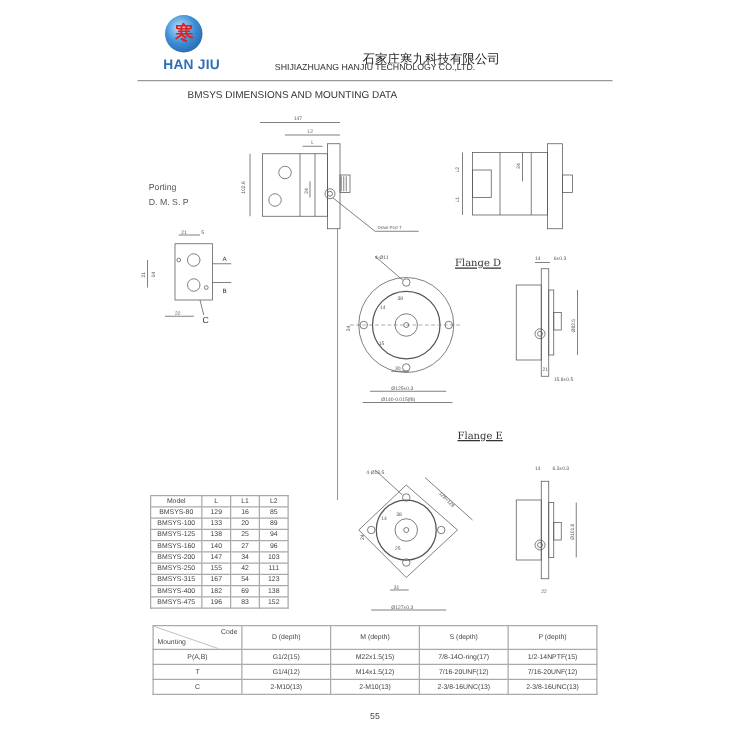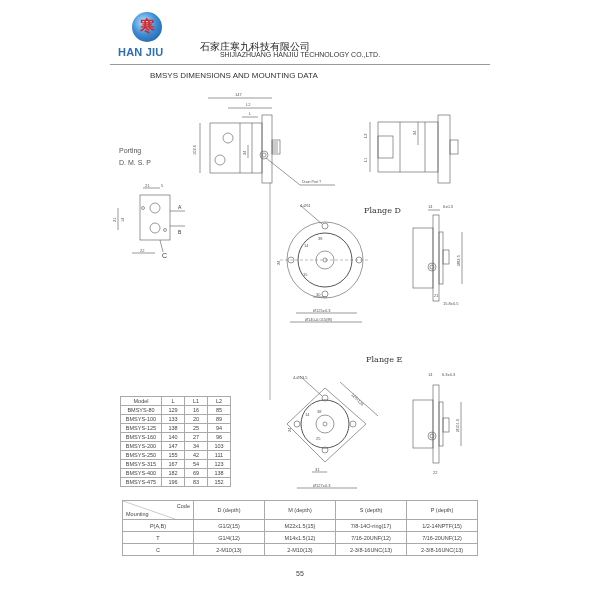--- a/index.html
+++ b/index.html
@@ -2,28 +2,28 @@
 <html><head>
 <meta charset="utf-8">
 <style>
   html,body{margin:0;padding:0;background:#fff;}
   body{width:600px;height:600px;position:relative;overflow:hidden;font-family:"Liberation Sans",sans-serif;color:#333;}
   .abs{position:absolute;}
   .logo{left:118px;top:12px;width:58px;height:50px;}
   .globe{position:absolute;left:14px;top:0;width:30px;height:30px;border-radius:50%;
     background:radial-gradient(circle at 40% 35%,#bfe3ff 0%,#3d8fd6 45%,#1b4f96 100%);}
   .globe-mark{position:absolute;left:8px;top:5px;font-size:15px;color:#d22;font-weight:bold;font-family:"DejaVu Serif",serif;}
-  .logo-text{position:absolute;left:0;top:34px;width:58px;text-align:left;font-size:11px;font-weight:bold;color:#2d6fb6;letter-spacing:0.2px;}
-  .company-cn{left:200px;top:40px;width:200px;text-align:left;font-size:10px;color:#222;}
+  .logo-text{position:absolute;left:0;top:34px;width:58px;text-align:right;font-size:11px;font-weight:bold;color:#2d6fb6;letter-spacing:0.2px;}
+  .company-cn{left:200px;top:40px;width:200px;text-align:right;font-size:10px;color:#222;}
   .company-en{left:185px;top:51px;width:230px;text-align:center;font-size:7px;color:#333;}
   .rule{left:110px;top:64px;width:380px;height:1px;background:#999;}
   .page-title{left:150px;top:71px;width:300px;text-align:left;font-size:8px;color:#333;}
   .drawing{left:0;top:0;width:600px;height:600px;}
   .porting{left:119px;top:145px;font-size:7px;color:#555;line-height:12px;}
-  .flange-label{font-size:8px;color:#333;font-family:"DejaVu Serif",serif;}
+  .flange-label{font-size:8px;color:#333;font-family:"DejaVu Serif",serif;text-decoration:underline;}
   table{border-collapse:collapse;}
   .models{left:120px;top:396px;font-size:5.5px;color:#444;}
   .models td,.models th{border:1px solid #aaa;height:8px;padding:0 3px;text-align:center;font-weight:normal;}
   .models td:first-child,.models th:first-child{width:34px;}
   .models td:not(:first-child),.models th:not(:first-child){width:16px;}
   .codes{left:122px;top:500px;font-size:5.5px;color:#444;}
   .codes td,.codes th{border:1px solid #aaa;height:11px;padding:0 2px;text-align:center;font-weight:normal;width:66px;}
   .codes th.corner{width:52px;height:18px;position:relative;padding:0;}
   .corner svg{position:absolute;left:0;top:0;}
   .corner .code-lbl{position:absolute;right:3px;top:2px;}
@@ -188,21 +188,21 @@
     <text x="459" y="432" fill="#555" stroke="none" transform="rotate(-90 459 432)">Ø101.6</text>
     <text x="433" y="474" fill="#555" stroke="none">22</text>
   </g>
 </svg>
 
 <div class="abs porting">
   <div>Porting</div>
   <div>D.  M.  S.  P</div>
 </div>
 <div class="abs flange-label" style="left:364px;top:206px;">Flange D</div>
-<div class="abs flange-label" style="left:366px;top:355px;">Flange E</div>
+<div class="abs flange-label" style="left:366px;top:344px;">Flange E</div>
 
 <table class="abs models">
   <thead>
     <tr>
       <th>Model</th>
       <th>L</th>
       <th>L1</th>
       <th>L2</th>
     </tr>
   </thead>

